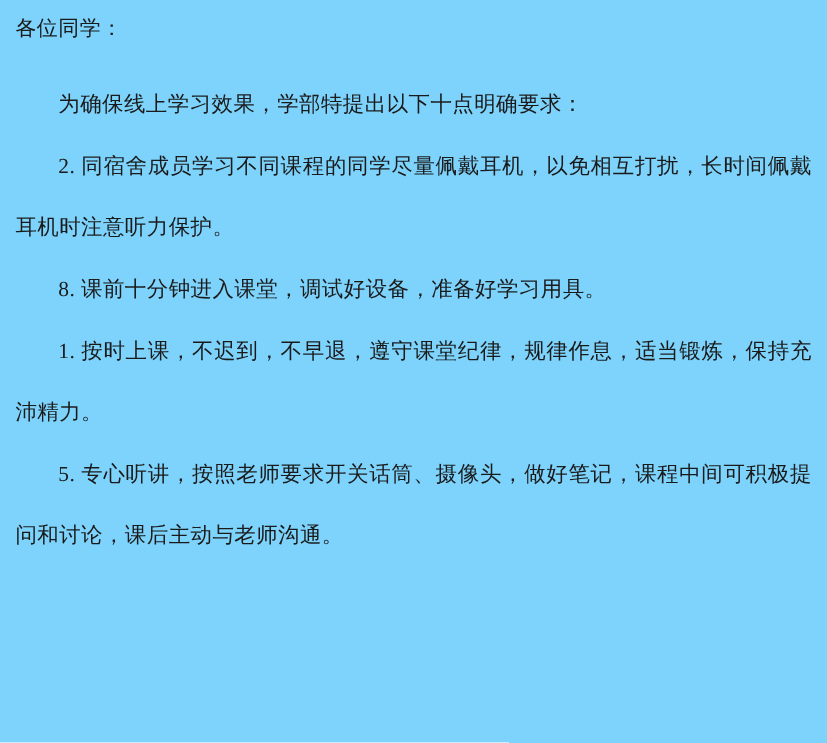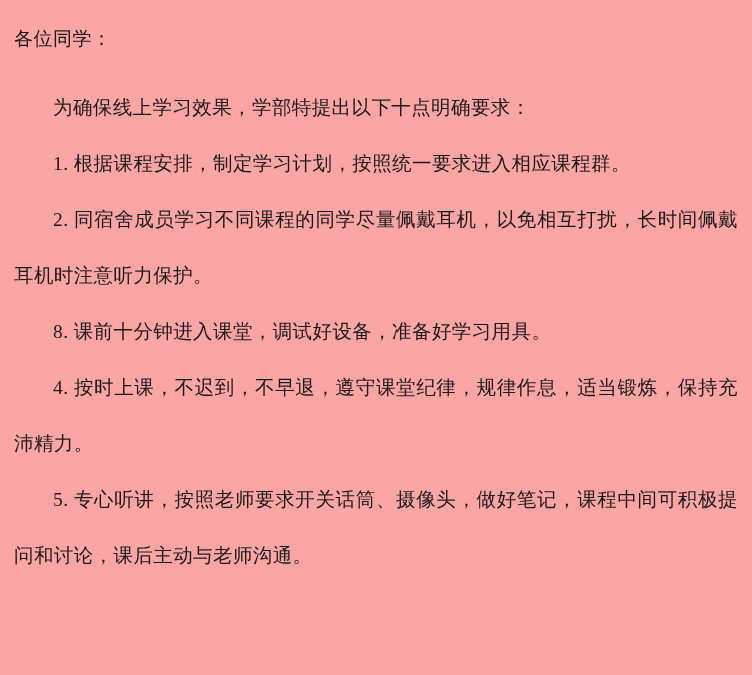--- a/index.html
+++ b/index.html
@@ -11,60 +11,60 @@
     width: 752px;
     height: 675px;
     font-family: "Liberation Serif", "DejaVu Serif", serif;
     color: #1a1a1a;
     overflow: hidden;
   }
   .page {
     width: 752px;
     height: 675px;
     box-sizing: border-box;
-    padding: 24px 14px 0 14px;
-    background: #fca5a5;
+    padding: 12px 14px 0 14px;
+    background: #7dd3fc;
     position: relative;
   }
   .salutation {
     font-size: 19px;
     line-height: 30px;
     margin: 0 0 26px 0;
     letter-spacing: 0.5px;
   }
   .para {
     font-size: 19.5px;
     line-height: 56px;
     margin: 0;
     text-indent: 2em;
     letter-spacing: 0.4px;
     text-align: justify;
     white-space: normal;
+    font-family: Liberation Mono, monospace;
   }
   .item {
     font-size: 19.5px;
     line-height: 56px;
     margin: 0;
     text-indent: 2em;
     letter-spacing: 0.4px;
     text-align: justify;
   }
 </style>
 </head>
 <body>
 
 <div class="page">
 
   <p class="salutation">各位同学：</p>
 
   <p class="para">为确保线上学习效果，学部特提出以下十点明确要求：</p>
 
-  <p class="item">1. 根据课程安排，制定学习计划，按照统一要求进入相应课程群。</p>
 
   <p class="item">2. 同宿舍成员学习不同课程的同学尽量佩戴耳机，以免相互打扰，长时间佩戴耳机时注意听力保护。</p>
 
   <p class="item">8. 课前十分钟进入课堂，调试好设备，准备好学习用具。</p>
 
-  <p class="item">4. 按时上课，不迟到，不早退，遵守课堂纪律，规律作息，适当锻炼，保持充沛精力。</p>
+  <p class="item">1. 按时上课，不迟到，不早退，遵守课堂纪律，规律作息，适当锻炼，保持充沛精力。</p>
 
   <p class="item">5. 专心听讲，按照老师要求开关话筒、摄像头，做好笔记，课程中间可积极提问和讨论，课后主动与老师沟通。</p>
 
 </div>
 
 </body></html>

